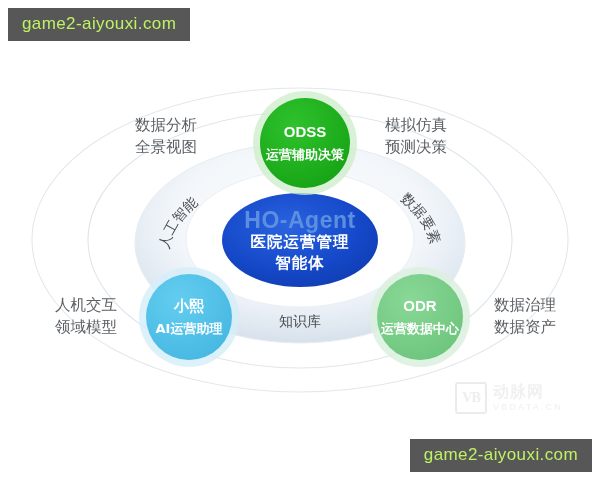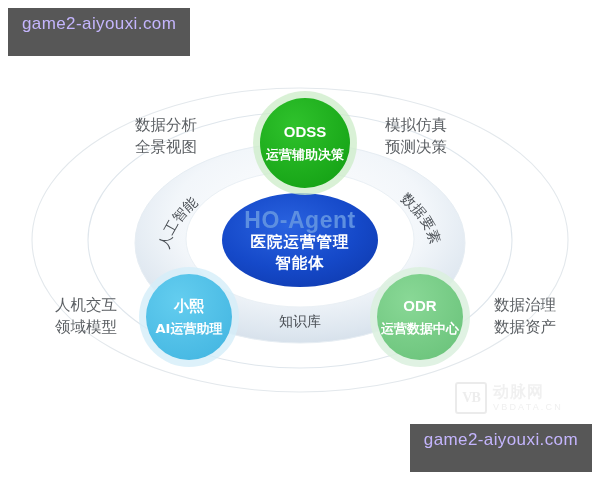--- a/index.html
+++ b/index.html
@@ -18,24 +18,24 @@
   }
   svg#diagram{
     position:absolute;left:0;top:0;
     width:600px;height:480px;
   }
 
   
   .wm-chip{
     position:absolute;
     background:#575757;
-    color:#c4b5fd;
+    color:#bef264;
     font-size:17px;
     letter-spacing:0.4px;
-    padding:6px 14px 22px 14px;
+    padding:6px 14px 7px 14px;
     white-space:nowrap;
     font-family:"Liberation Sans","DejaVu Sans",sans-serif;
   }
   #wm-top{ left:8px; top:8px; }
   #wm-bottom{ right:8px; bottom:8px; }
 
   
   #vb-watermark{
     position:absolute;
     left:455px; top:382px;

